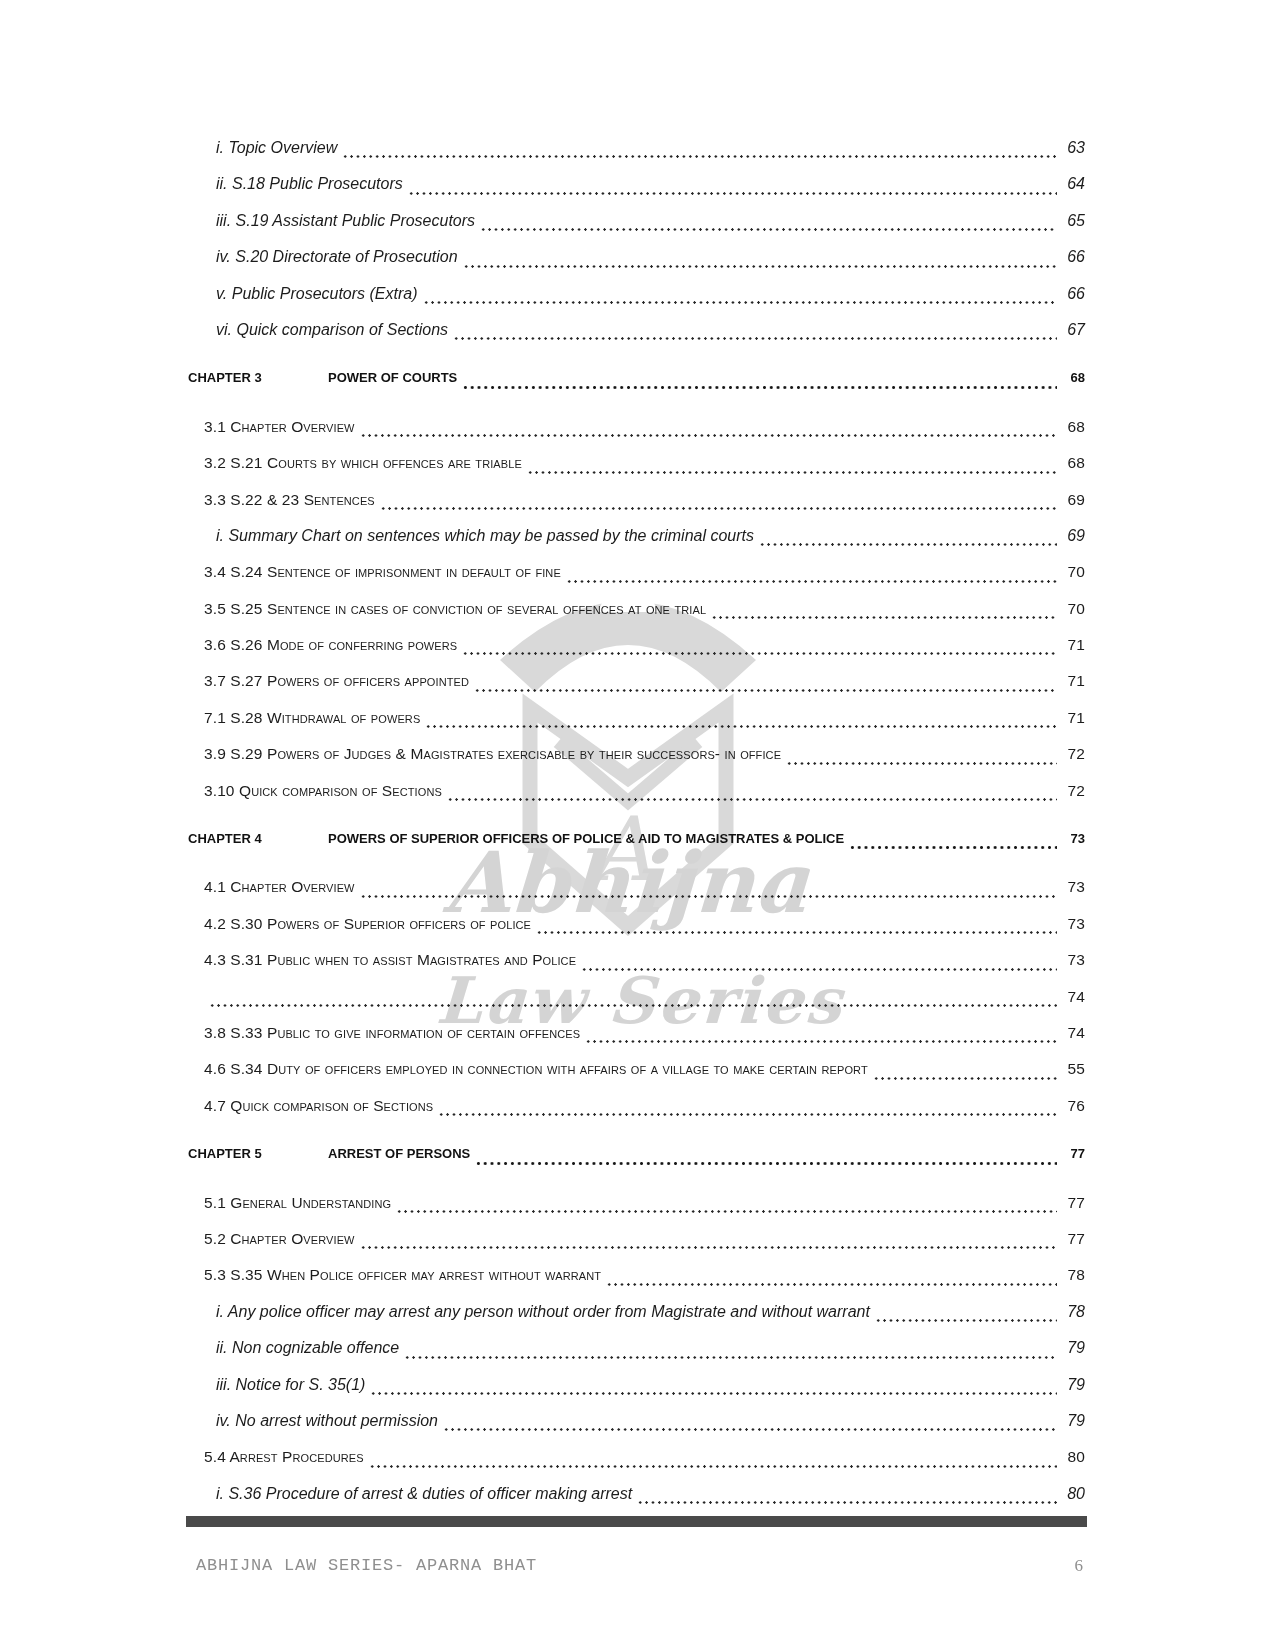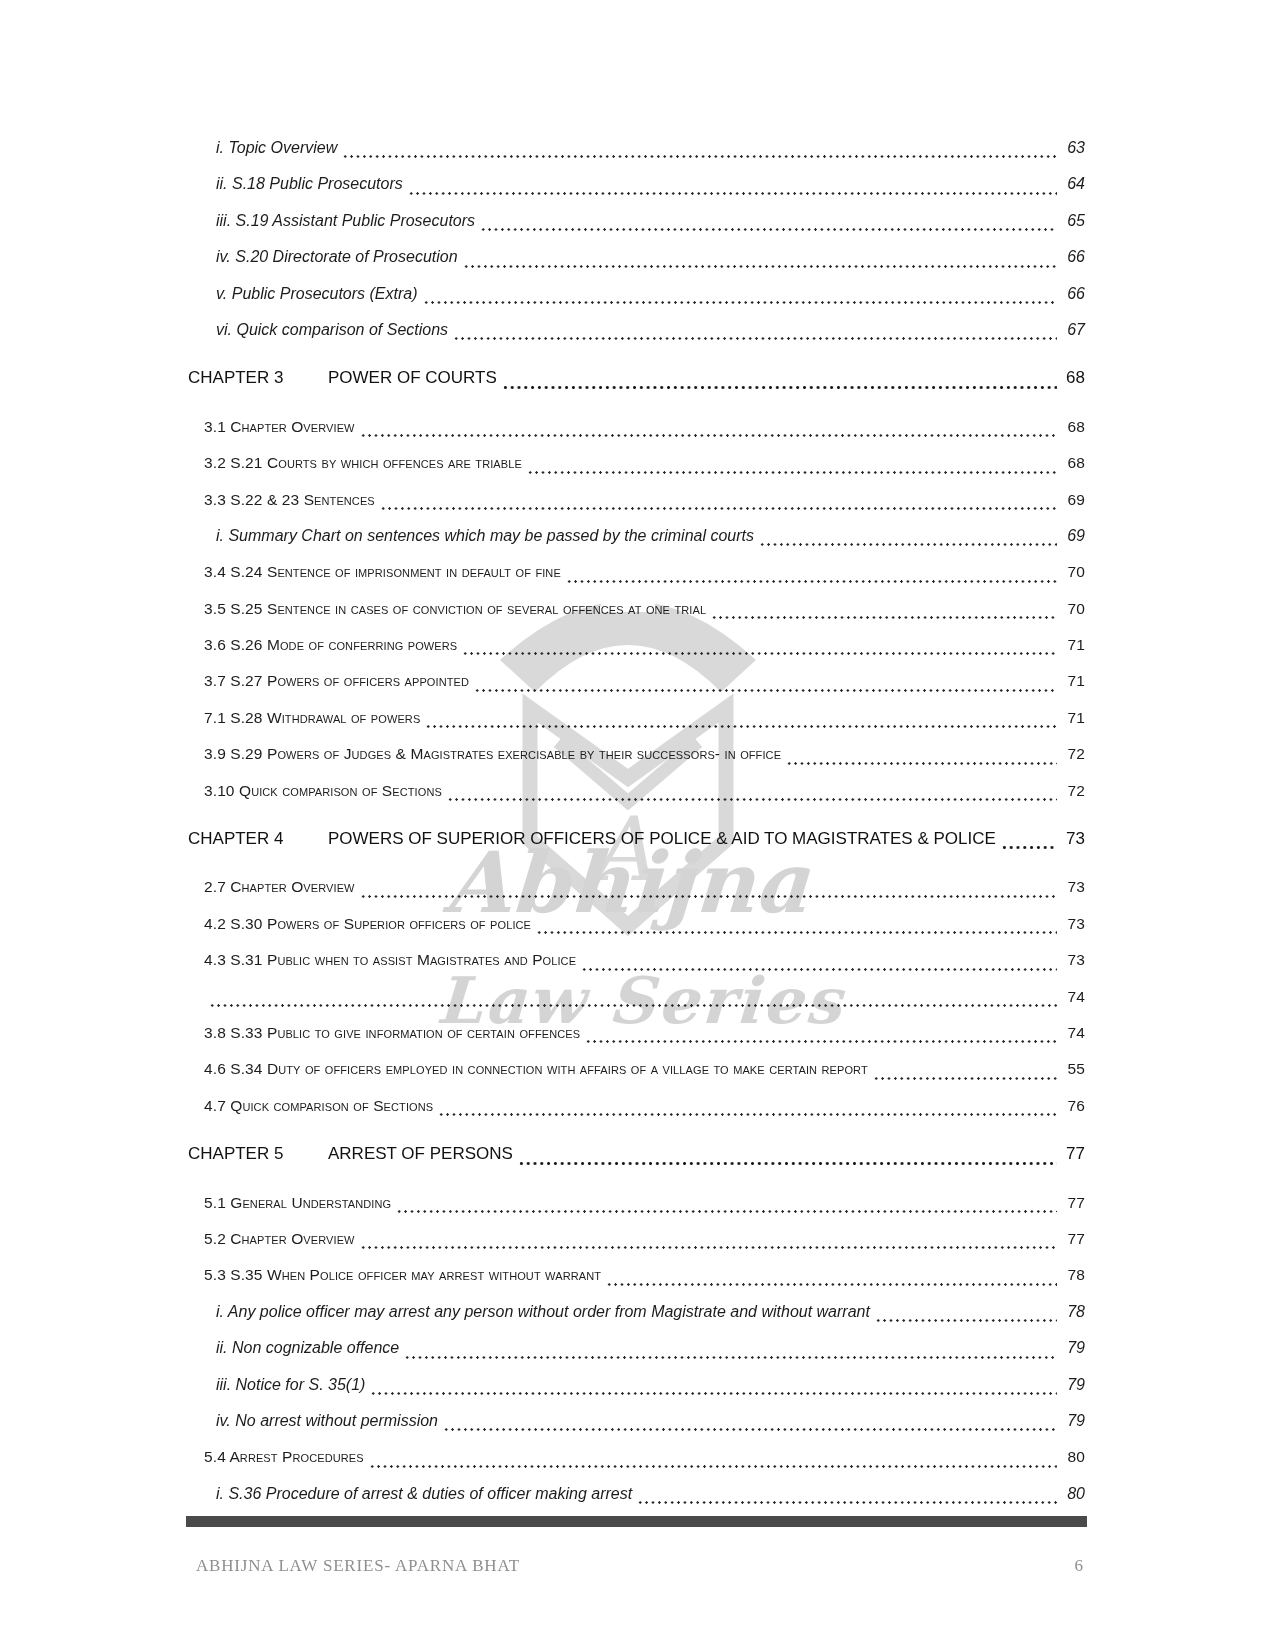--- a/index.html
+++ b/index.html
@@ -31,21 +31,21 @@
     position:absolute;z-index:1;
     left:188px;top:130px;width:897px;
   }
   .row{
     display:flex;align-items:baseline;
     height:36.4px;line-height:36.4px;
     white-space:nowrap;
   }
   .row.section{padding-left:16px;font-variant:small-caps;font-size:15.5px;letter-spacing:0.1px;align-items:center;}
   .row.sub{padding-left:28px;font-style:italic;font-size:16px;justify-content:center;}
-  .row.chapter{font-weight:normal;font-size:17px;margin:12px 0;color:#111;}
+  .row.chapter{font-weight:bold;font-size:13px;margin:12px 0;color:#111;}
   .chapter-label{flex:0 0 140px;}
   .chapter-title{flex:0 0 auto;}
   .entry-text{flex:0 0 auto;}
   .dots{
     flex:1 1 auto;
     align-self:flex-end;
     height:7px;margin:0 4px 6px 5px;
     background-image:radial-gradient(circle, #262626 1.05px, transparent 1.4px);
     background-size:6.4px 7px;
     background-repeat:repeat-x;
@@ -58,21 +58,21 @@
   .pg{flex:0 0 auto;min-width:24px;text-align:right;}
   
   .footer-bar{
     position:absolute;z-index:1;
     left:186px;top:1516px;width:901px;height:11px;
     background:#4a4a4a;
   }
   .footer-left{
     position:absolute;z-index:1;
     left:196px;top:1556px;
-    font-family:Liberation Serif, serif;
+    font-family:Liberation Mono, monospace;
     font-size:17px;letter-spacing:0.8px;color:#8f8f8f;
   }
   .footer-page{
     position:absolute;z-index:1;
     right:192px;top:1556px;
     font-family:"Liberation Serif", serif;
     font-size:17px;color:#8f8f8f;
   }
 </style>
 </head>
@@ -184,21 +184,21 @@
         <span class="dots"></span>
         <span class="pg">72</span>
       </div>
       <div class="row chapter">
         <span class="chapter-label">CHAPTER 4</span>
         <span class="chapter-title">POWERS OF SUPERIOR OFFICERS OF POLICE &amp; AID TO MAGISTRATES &amp; POLICE</span>
         <span class="dots"></span>
         <span class="pg">73</span>
       </div>
       <div class="row section">
-        <span class="entry-text">2.7 Chapter Overview</span>
+        <span class="entry-text">4.1 Chapter Overview</span>
         <span class="dots"></span>
         <span class="pg">73</span>
       </div>
       <div class="row section">
         <span class="entry-text">4.2 S.30 Powers of Superior officers of police</span>
         <span class="dots"></span>
         <span class="pg">73</span>
       </div>
       <div class="row section">
         <span class="entry-text">4.3 S.31 Public when to assist Magistrates and Police</span>

